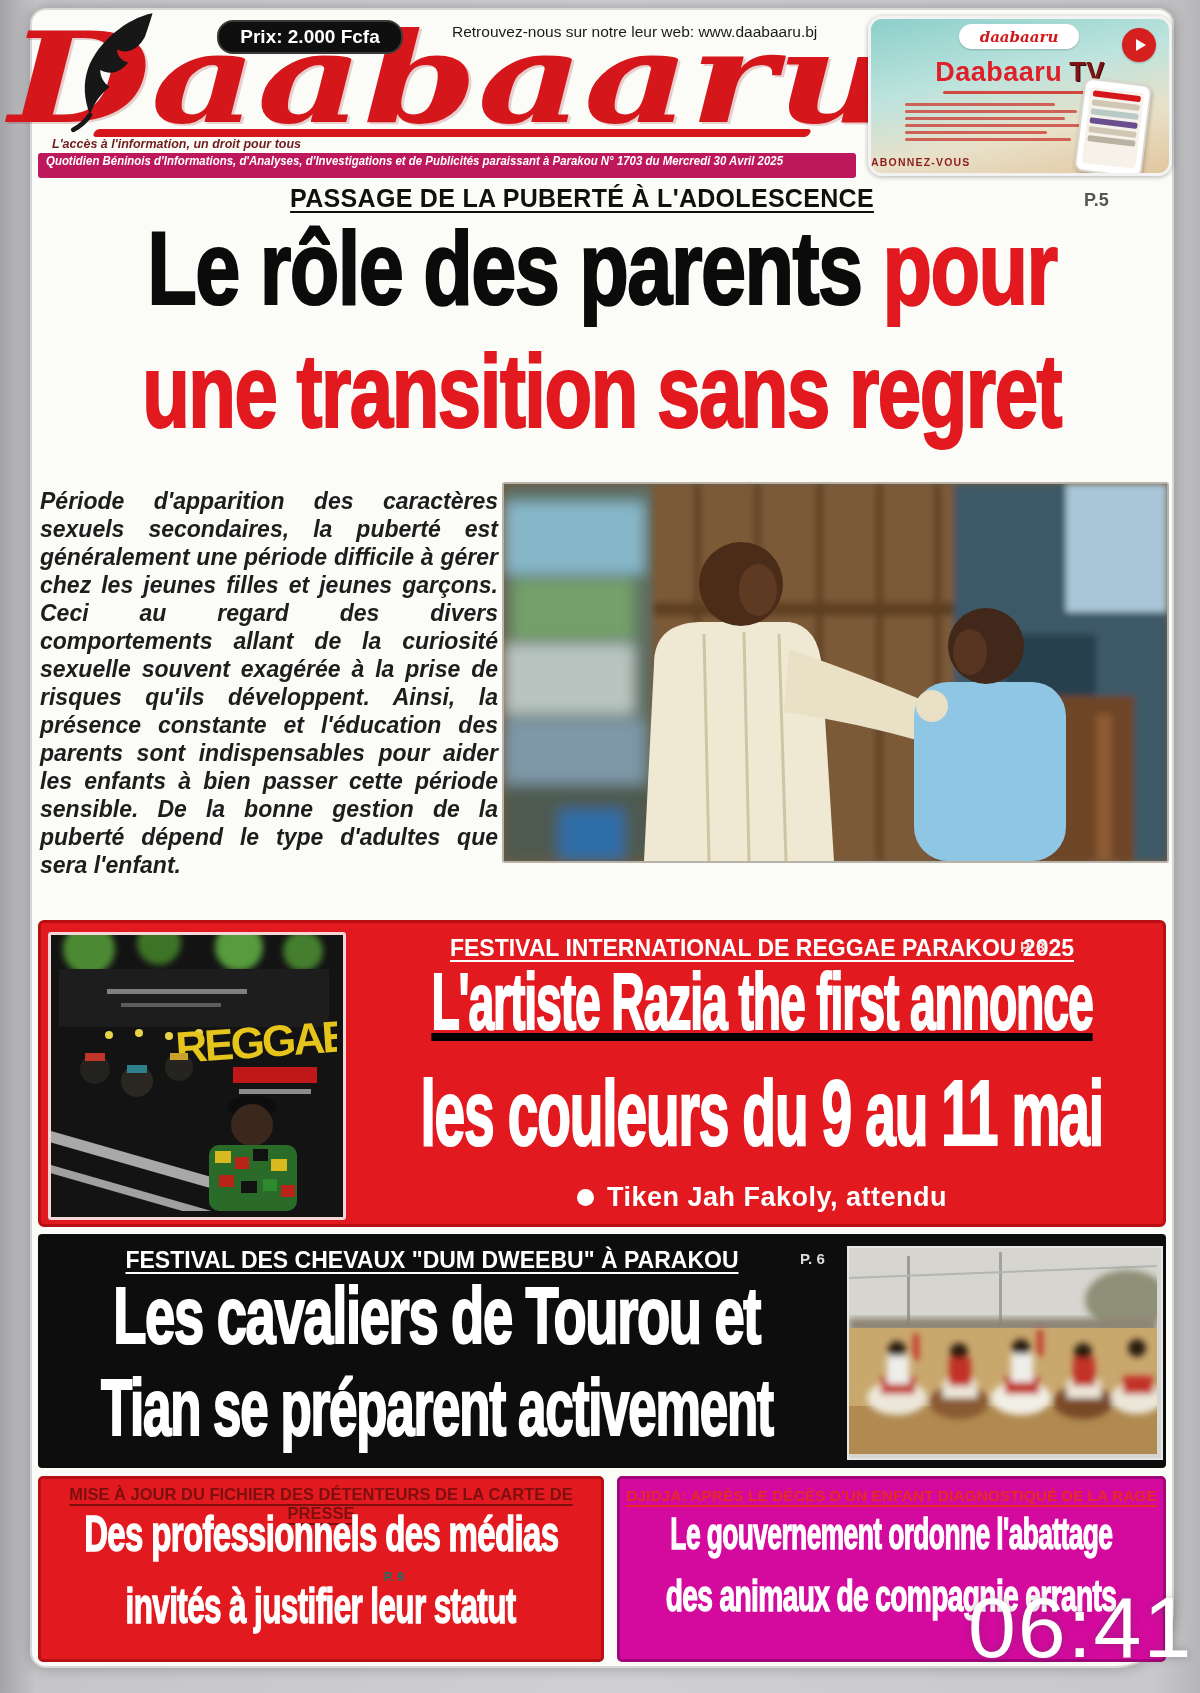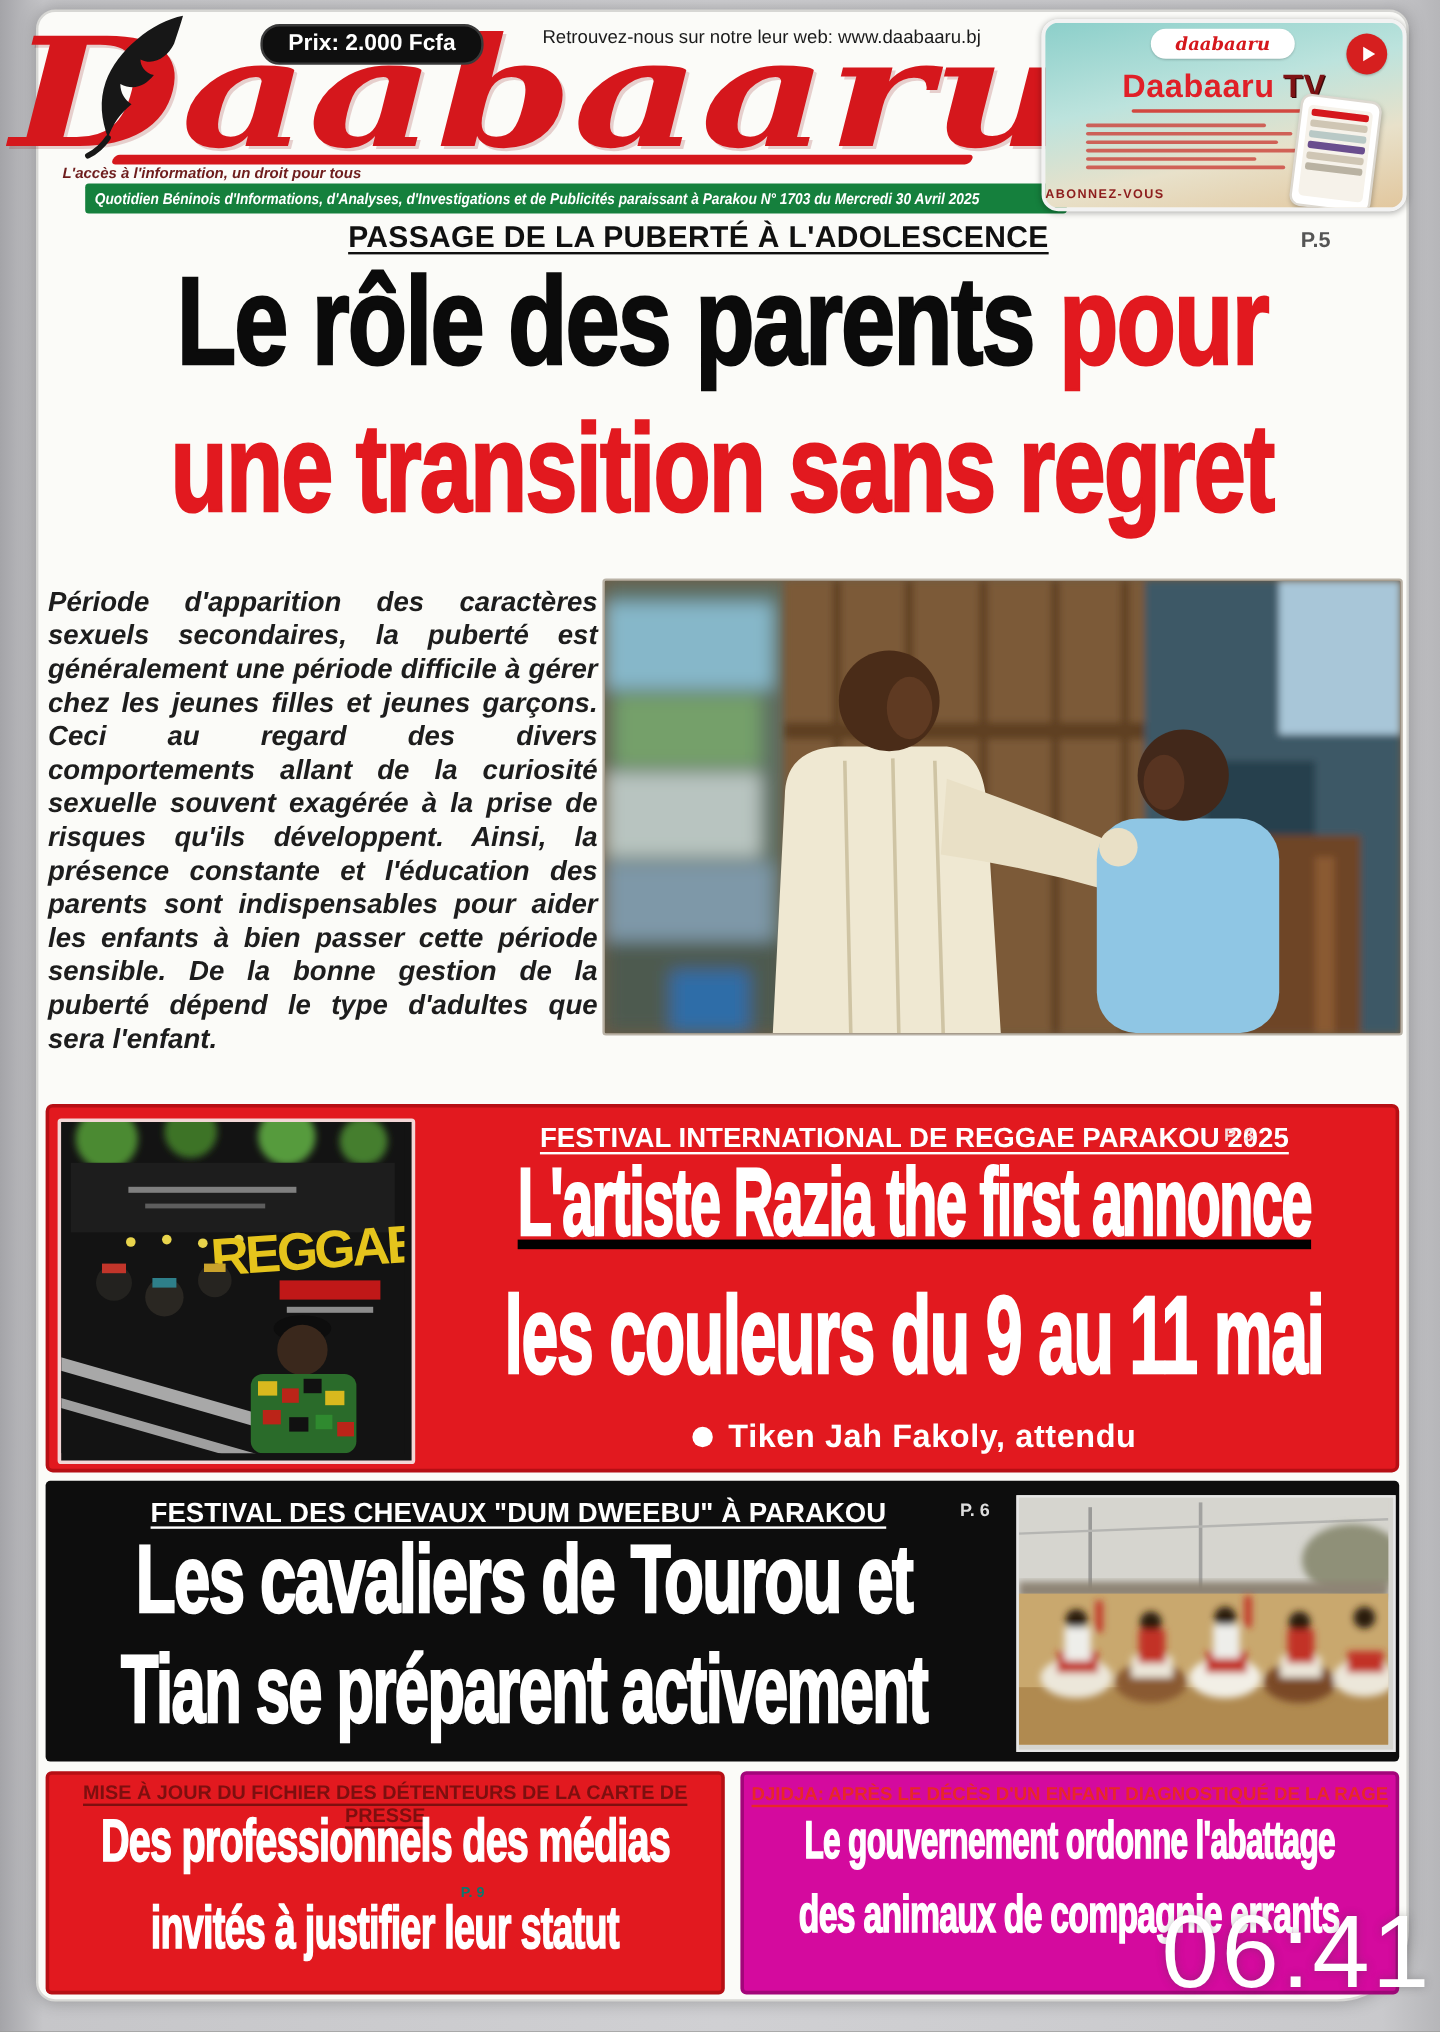--- a/index.html
+++ b/index.html
@@ -19,22 +19,22 @@
          color:#fff;font-weight:bold;font-size:19px;display:flex;align-items:center;justify-content:center;
          border:2px solid #3a3a3a;z-index:6;}
   .website{left:420px;top:13px;width:420px;height:20px;font-size:15.5px;color:#1b1b1b;z-index:6;}
   .logo{left:20px;top:2px;width:800px;height:138px;text-align:center;color:#d5171c;z-index:3;
         font-family:"DejaVu Serif",serif;font-style:italic;font-weight:bold;font-size:126px;line-height:1.05;
         transform:scaleX(1.3);transform-origin:50% 50%;text-shadow:2px 2px 0 rgba(140,10,12,.18);}
   .logo-underline{left:62px;top:119px;width:716px;height:8px;background:#d5171c;border-radius:4px;
         transform:skewX(-28deg);z-index:2;}
   .quill{left:30px;top:-2px;width:112px;height:126px;z-index:5;}
   .tagline{left:20px;top:127px;width:330px;font-size:12.5px;font-style:italic;font-weight:bold;color:#6e1d1d;z-index:6;}
-  .strip{left:6px;top:143px;width:818px;height:25px;background:#15803d;border-radius:3px;
-         display:flex;align-items:center;padding-left:8px;box-sizing:border-box;z-index:6;margin-left:33px;}
+  .strip{left:6px;top:143px;width:818px;height:25px;background:#be185d;border-radius:3px;
+         display:flex;padding-left:8px;box-sizing:border-box;z-index:6;}
   .strip span{color:#fff;font-size:13px;font-weight:bold;font-style:italic;white-space:nowrap;
          transform:scaleX(.88);transform-origin:0 50%;}
   
   .tvad{left:836px;top:6px;width:298px;height:154px;border-radius:14px;border:3px solid #f2f2f2;
         background:linear-gradient(168deg,#8ccfca 0%,#bce3dd 38%,#e8e1ca 68%,#e2c79e 100%);
         box-shadow:0 1px 5px rgba(0,0,0,.3);overflow:hidden;z-index:6;}
   .tvpill{position:absolute;left:88px;top:5px;width:120px;height:25px;background:#fff;border-radius:13px;
         display:flex;align-items:center;justify-content:center;box-shadow:0 1px 2px rgba(0,0,0,.2);}
   .tvpill span{font-family:"DejaVu Serif",serif;font-style:italic;font-weight:bold;color:#d5171c;font-size:15px;}
   .yticon{position:absolute;right:13px;top:9px;width:34px;height:34px;border-radius:50%;background:#d61f1f;

